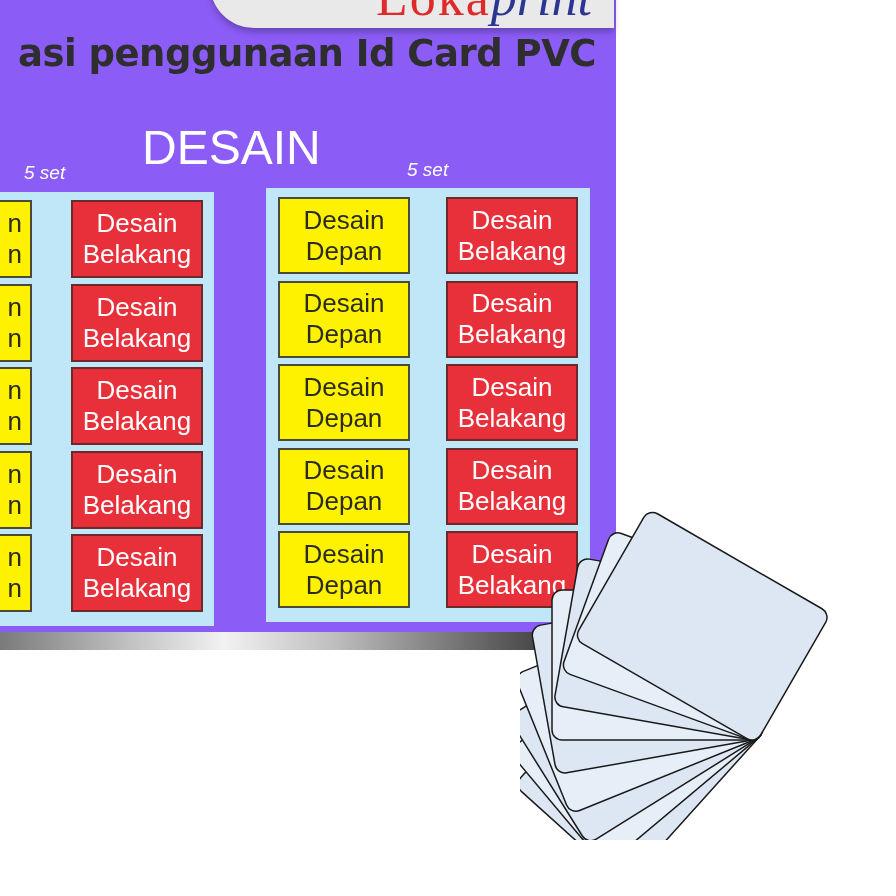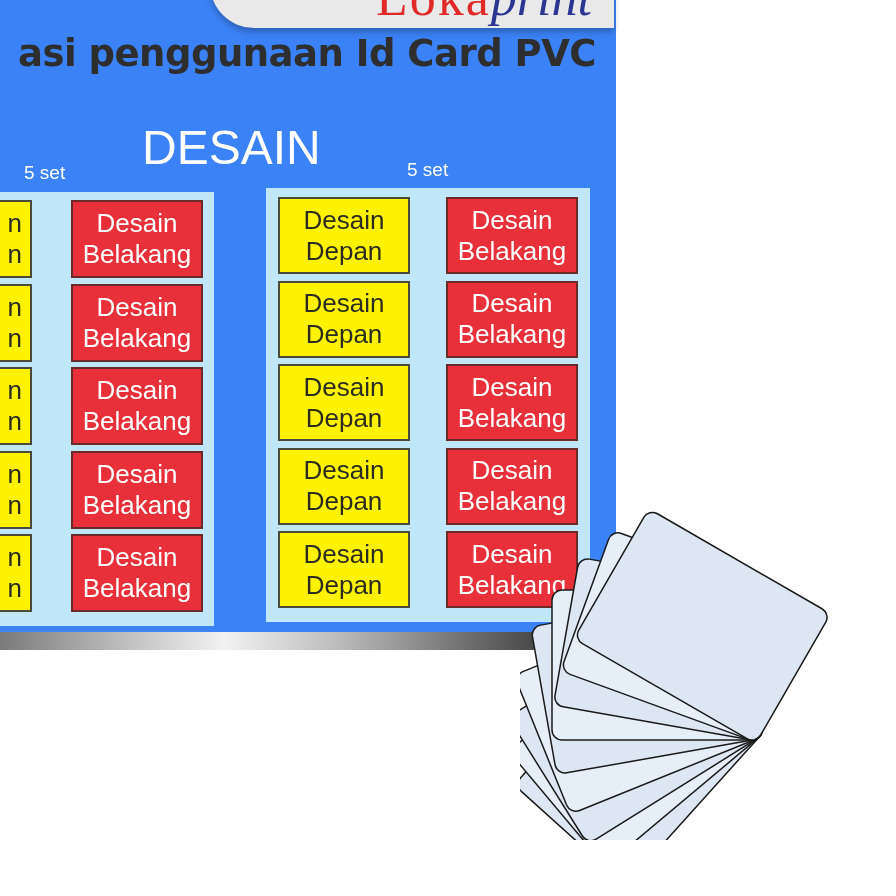--- a/index.html
+++ b/index.html
@@ -1,24 +1,24 @@
 <!DOCTYPE html>
 <html><head>
 <meta charset="utf-8">
 <style>
   html, body { margin:0; padding:0; }
   body { width:896px; height:896px; background:#ffffff; position:relative; overflow:hidden; font-family:"Liberation Sans", sans-serif; }
-  .poster { position:absolute; left:0; top:0; width:616px; height:632px; background:#3b82f6; }
+  .poster { position:absolute; left:0; top:0; width:616px; height:632px; background:#8b5cf6; }
   .logo-pill { position:absolute; left:210px; top:-40px; width:404px; height:68px; background:#e9e9e9; border-radius:0 0 0 44px; box-shadow:0 4px 6px rgba(0,0,0,0.25); overflow:hidden; }
   .logo-text { position:absolute; right:22px; bottom:4px; font-family:"Liberation Serif", serif; font-size:52px; line-height:52px; white-space:nowrap; }
   .logo-a { color:#e02a2a; letter-spacing:2px; }
   .logo-b { color:#2b3692; font-style:italic; }
   .title { position:absolute; left:-6px; top:32px; width:620px; text-align:right; padding-right:18px; box-sizing:border-box; font-family:"DejaVu Sans", sans-serif; font-weight:bold; font-size:37px; color:#2e2e2e; white-space:nowrap; letter-spacing:-0.5px; }
   .desain-heading { position:absolute; left:142px; top:120px; font-size:48px; color:#ffffff; letter-spacing:0px; }
-  .set-label { position:absolute; font-size:19px; color:#ffffff; }
+  .set-label { position:absolute; font-size:19px; color:#ffffff;font-style:italic; }
   .panel { position:absolute; background:#bfe7f8; }
   .card { position:absolute; box-sizing:border-box; border:2px solid #4a4a3a; text-align:center; font-size:26px; line-height:31px; display:flex; flex-direction:column; justify-content:center; }
   .card.front { background:#fff200; color:#2b2b1f; }
   .card.back { background:#e8303a; color:#ffffff; border-color:#6a2a2a; }
   .bar { position:absolute; left:0; top:632px; width:560px; height:18px;
          background:linear-gradient(90deg,#7a7a7a 0%,#b8b8b8 20%,#f2f2f2 40%,#bdbdbd 60%,#6a6a6a 85%,#3a3a3a 100%); }
   .cards-photo { position:absolute; left:520px; top:460px; width:360px; height:380px; }
 </style>
 </head>
 <body>

